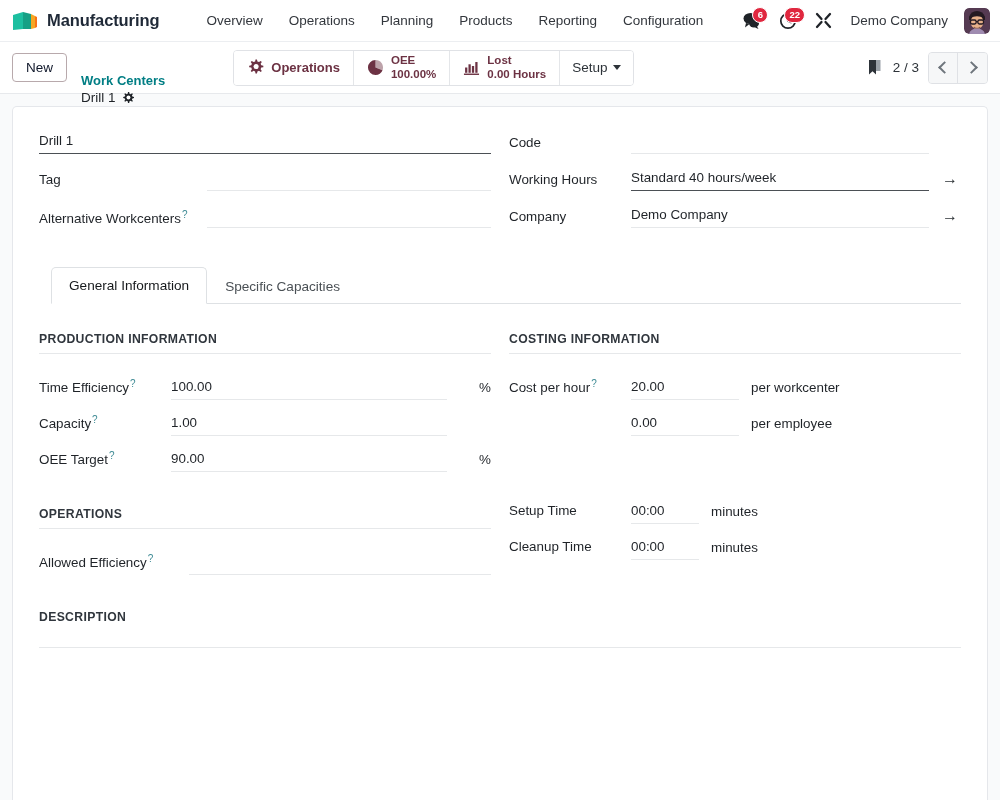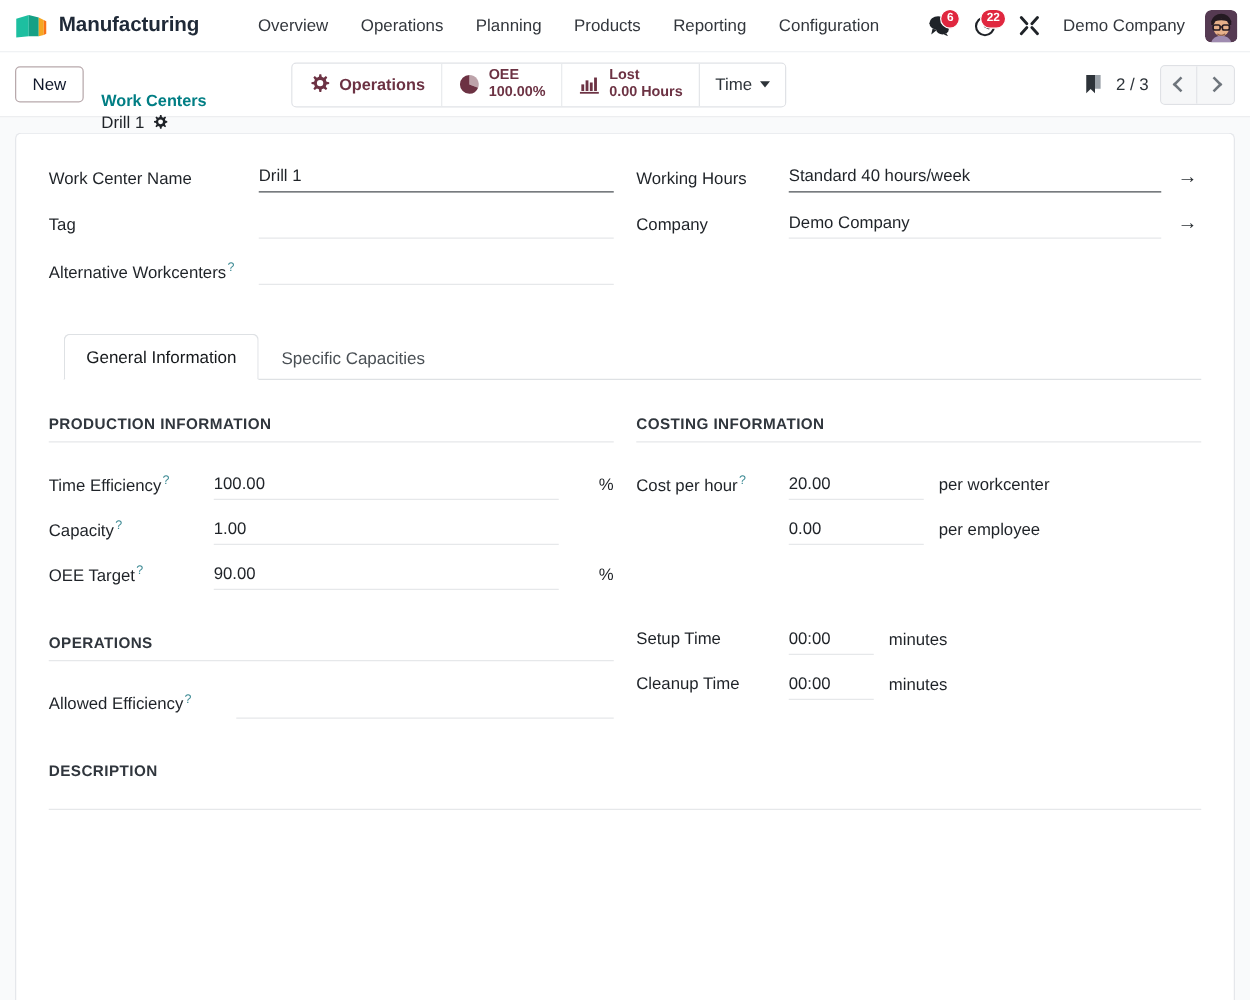--- a/index.html
+++ b/index.html
@@ -509,21 +509,21 @@
         <rect x="13" y="3.2" width="2.4" height="11.4" fill="#6c3243"></rect>
         <rect x="1" y="15.4" width="16" height="1.5" fill="#6c3243"></rect>
       </svg>
       <span class="stat-text">
         <span class="stat-label">Lost</span>
         <span class="stat-value">0.00 Hours</span>
       </span>
     </div>
 
     <div class="more-btn">
-      <span>Time</span>
+      <span>Setup</span>
       <span class="caret-dn"></span>
     </div>
   </div>
 
   <div class="pager-zone">
     <span>
       <svg class="flag-icon" viewBox="0 0 17 18">
         <path d="M2 1 L9 1 L9 15.5 L5.5 12.2 L2 15.5 Z" fill="#2d3339"></path>
         <path d="M9 1 L13.5 1 L13.5 12 L9 12 Z" fill="#9aa1a8"></path>
       </svg>
@@ -541,21 +541,20 @@
 </div>
 
 <div class="sheet-bg">
  <div class="sheet">
 
   <div class="form-head">
 
     <div class="fcol">
 
       <div class="frow">
-        <div class="flabel">Work Center Name</div>
         <div class="fval">
           <div class="field-line strong">Drill 1</div>
         </div>
       </div>
 
       <div class="frow">
         <div class="flabel">Tag</div>
         <div class="fval">
           <div class="field-line"></div>
         </div>
@@ -567,20 +566,27 @@
         </div>
         <div class="fval">
           <div class="field-line"></div>
         </div>
       </div>
 
     </div>
 
     <div class="fcol">
 
+      <div class="frow">
+        <div class="flabel narrow">Code</div>
+        <div class="fval">
+          <div class="field-line"></div>
+          <span class="arrow-spacer"></span>
+        </div>
+      </div>
 
       <div class="frow">
         <div class="flabel narrow">Working Hours</div>
         <div class="fval">
           <div class="field-line strong">Standard 40 hours/week</div>
           <span class="int-arrow">→</span>
         </div>
       </div>
 
       <div class="frow">

